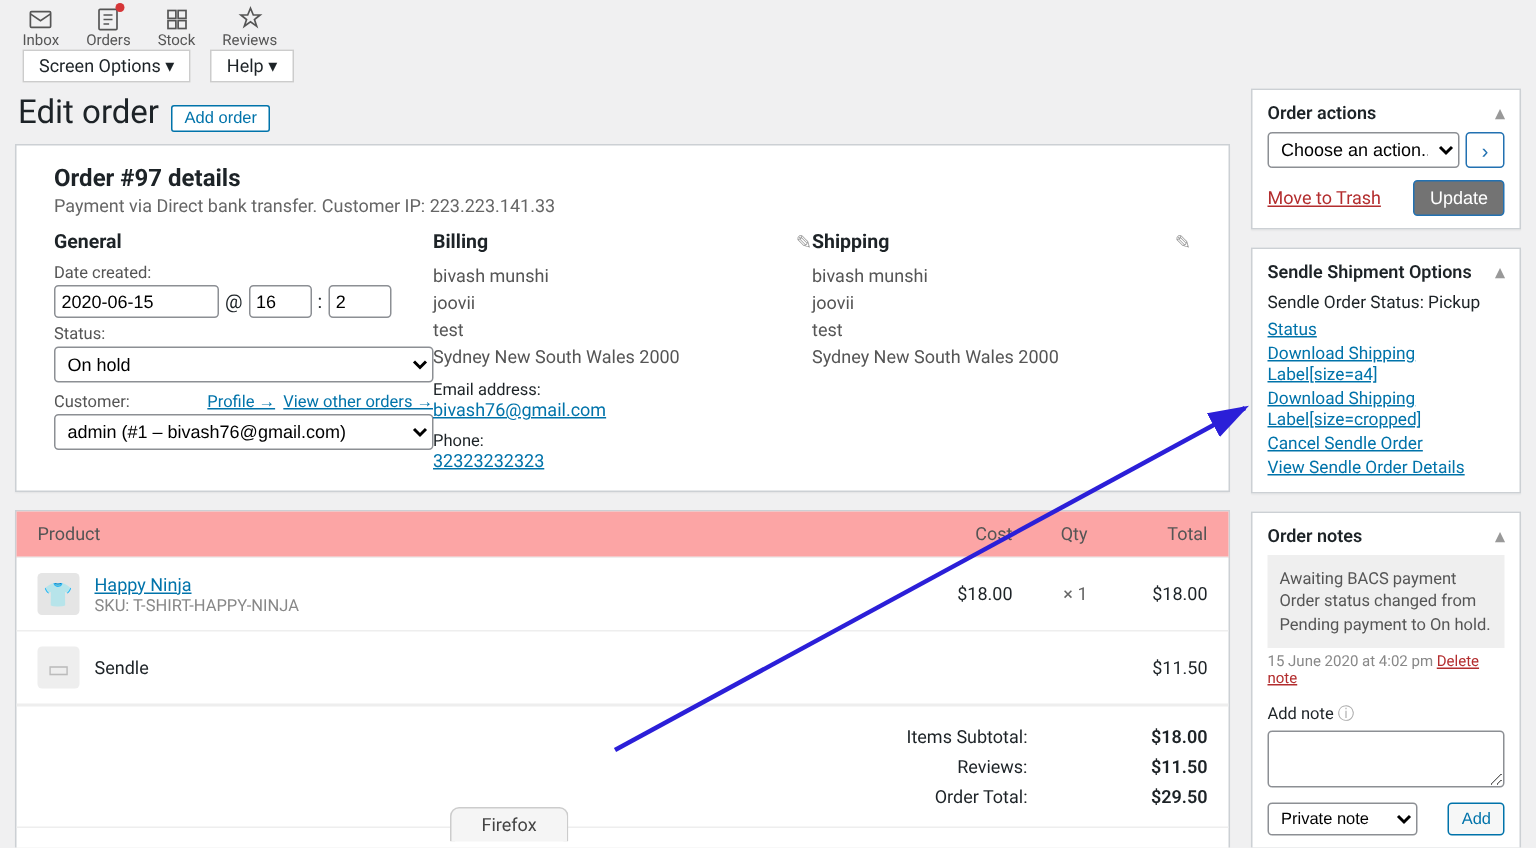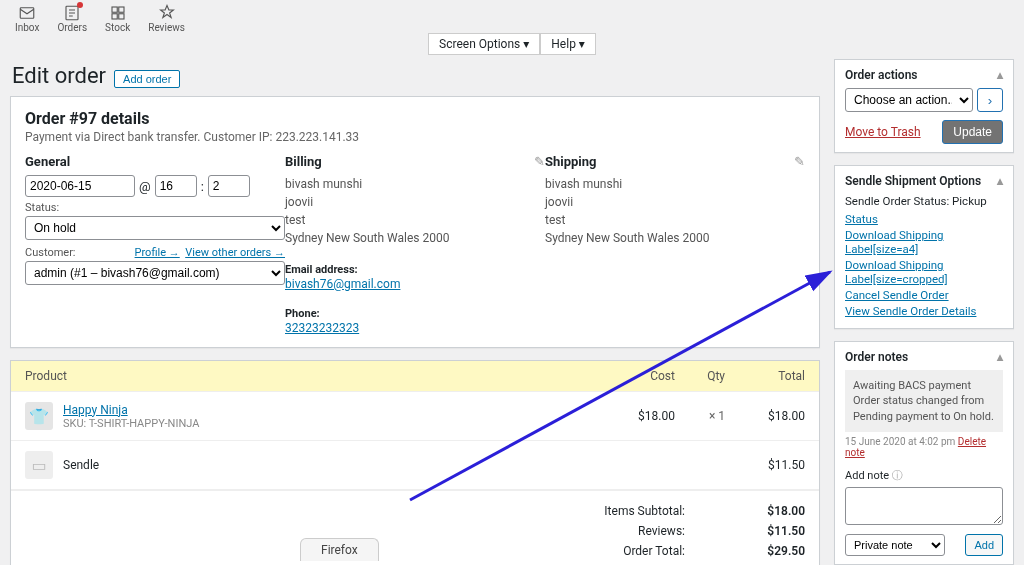--- a/index.html
+++ b/index.html
@@ -5,49 +5,49 @@
 * { box-sizing: border-box; margin: 0; padding: 0; }
 body { font-family: -apple-system, BlinkMacSystemFont, "Segoe UI", Roboto, sans-serif; font-size: 13px; color: #1d2327; background: #f0f0f1; width: 1024px; height: 565px; overflow: hidden; position: relative; }
 .topbar { display: flex; justify-content: space-between; align-items: flex-start; padding: 4px 15px 0; }
 .breadcrumb { font-size: 12px; padding-top: 6px; }
 .breadcrumb a { color: #0073aa; text-decoration: underline; }
 .breadcrumb .sep { color: #666; padding: 0 3px; }
 .top-icons { display: flex; gap: 18px; }
 .top-icon { display: flex; flex-direction: column; align-items: center; font-size: 10px; color: #555; cursor: pointer; position: relative; }
 .top-icon svg { width: 18px; height: 18px; fill: none; stroke: #555; stroke-width: 1.5; }
 .dot { position: absolute; top: -2px; right: 4px; width: 6px; height: 6px; background: #d63638; border-radius: 50%; }
-.screen-tabs { display: flex; justify-content: center; gap: 0; padding: 0 15px 4px; }
+.screen-tabs { display: flex; justify-content: flex-start; gap: 13px; padding: 0 15px 4px; }
 .screen-tab { border: 1px solid #ccc; background: #fff; padding: 3px 10px; font-size: 12px; cursor: pointer; }
 .main-wrap { display: flex; gap: 14px; padding: 0 10px; }
 .left { flex: 1; }
 .right { width: 180px; display: flex; flex-direction: column; gap: 12px; }
 .page-head { display: flex; align-items: baseline; gap: 8px; padding: 4px 2px 8px; }
 .page-head h1 { font-size: 22px; font-weight: 400; }
 .add-btn { border: 1px solid #0073aa; color: #0073aa; background: #fff; padding: 2px 8px; font-size: 11px; border-radius: 2px; cursor: pointer; }
 .panel { background: #fff; border: 1px solid #ccd0d4; box-shadow: 0 1px 1px rgba(0,0,0,.04); }
-.order-details { padding: 12px 14px; }
+.order-details { padding: 12px 25px; }
 .order-details h2 { font-size: 16px; margin-bottom: 2px; }
 .order-details .sub { color: #666; font-size: 12px; margin-bottom: 10px; }
 .three-col { display: flex; }
 .col { flex: 1; position: relative; }
 .col h4 { font-size: 13px; margin-bottom: 6px; }
 .field-label { font-size: 11px; color: #555; margin: 4px 0 2px; display: block; }
 .txt { padding: 2px 4px; font-size: 12px; border: 1px solid #8c8f94; border-radius: 3px; background: #fff; height: 22px; }
 .sel { padding: 2px 4px; font-size: 12px; border: 1px solid #8c8f94; border-radius: 3px; background: #fff; height: 24px; width: 100%; }
 .date-row { display: flex; align-items: center; gap: 4px; }
 .date-row .txt.d { width: 110px; }
 .date-row .num { width: 42px; }
 .link { color: #0073aa; text-decoration: underline; font-size: 12px; cursor: pointer; }
 .customer-row { display: flex; justify-content: space-between; align-items: center; font-size: 11px; color: #555; }
 .customer-row a { color: #0073aa; text-decoration: underline; font-size: 11px; }
 .pencil { position: absolute; top: 0; right: 0; color: #999; cursor: pointer; font-size: 13px; }
 .addr { font-size: 12px; color: #555; line-height: 1.5; }
-.Email-label { font-size: 11px; font-weight: 700; margin-top: 16px; }
+.Email-label { font-size: 11px; font-weight: 400; margin-top: 6px; }
 .items-panel { margin-top: 12px; }
-.items-header { display: flex; background: #fef9c3; border-bottom: 1px solid #eee; padding: 8px 14px; font-size: 12px; color: #555; }
+.items-header { display: flex; background: #fca5a5; border-bottom: 1px solid #eee; padding: 8px 14px; font-size: 12px; color: #555; }
 .items-header .ph { flex: 1; }
 .items-header .ch { width: 80px; text-align: right; }
 .items-header .qh { width: 50px; text-align: right; }
 .items-header .th { width: 80px; text-align: right; }
 .item-row { display: flex; align-items: center; padding: 10px 14px; border-bottom: 1px solid #eee; font-size: 12px; }
 .item-row .thumb { width: 28px; height: 28px; background: #e5e5e5; border-radius: 3px; margin-right: 10px; display: flex; align-items: center; justify-content: center; color: #999; font-size: 16px; }
 .item-row .pmeta { flex: 1; }
 .item-row .sku { color: #888; font-size: 11px; }
 .item-row .c { width: 80px; text-align: right; }
 .item-row .q { width: 50px; text-align: right; color: #666; }
@@ -127,20 +127,21 @@
       <h1>Edit order</h1>
       <button class="add-btn">Add order</button>
     </div>
 
     <div class="panel order-details">
       <h2>Order #97 details</h2>
       <div class="sub">Payment via Direct bank transfer. Customer IP: 223.223.141.33</div>
       <div class="three-col">
         <div class="col">
           <h4>General</h4>
+          <span class="field-label">Date created:</span>
           <div class="date-row">
             <input class="txt d" value="2020-06-15" style="">
             <span>@</span>
             <input type="number" class="txt num" value="16" style=""> :
             <input type="number" class="txt num" value="2" style="">
           </div>
           <span class="field-label">Status:</span>
           <select class="sel"><option>On hold</option></select>
           <div class="customer-row" style="margin-top:6px">
             <span>Customer:</span>

